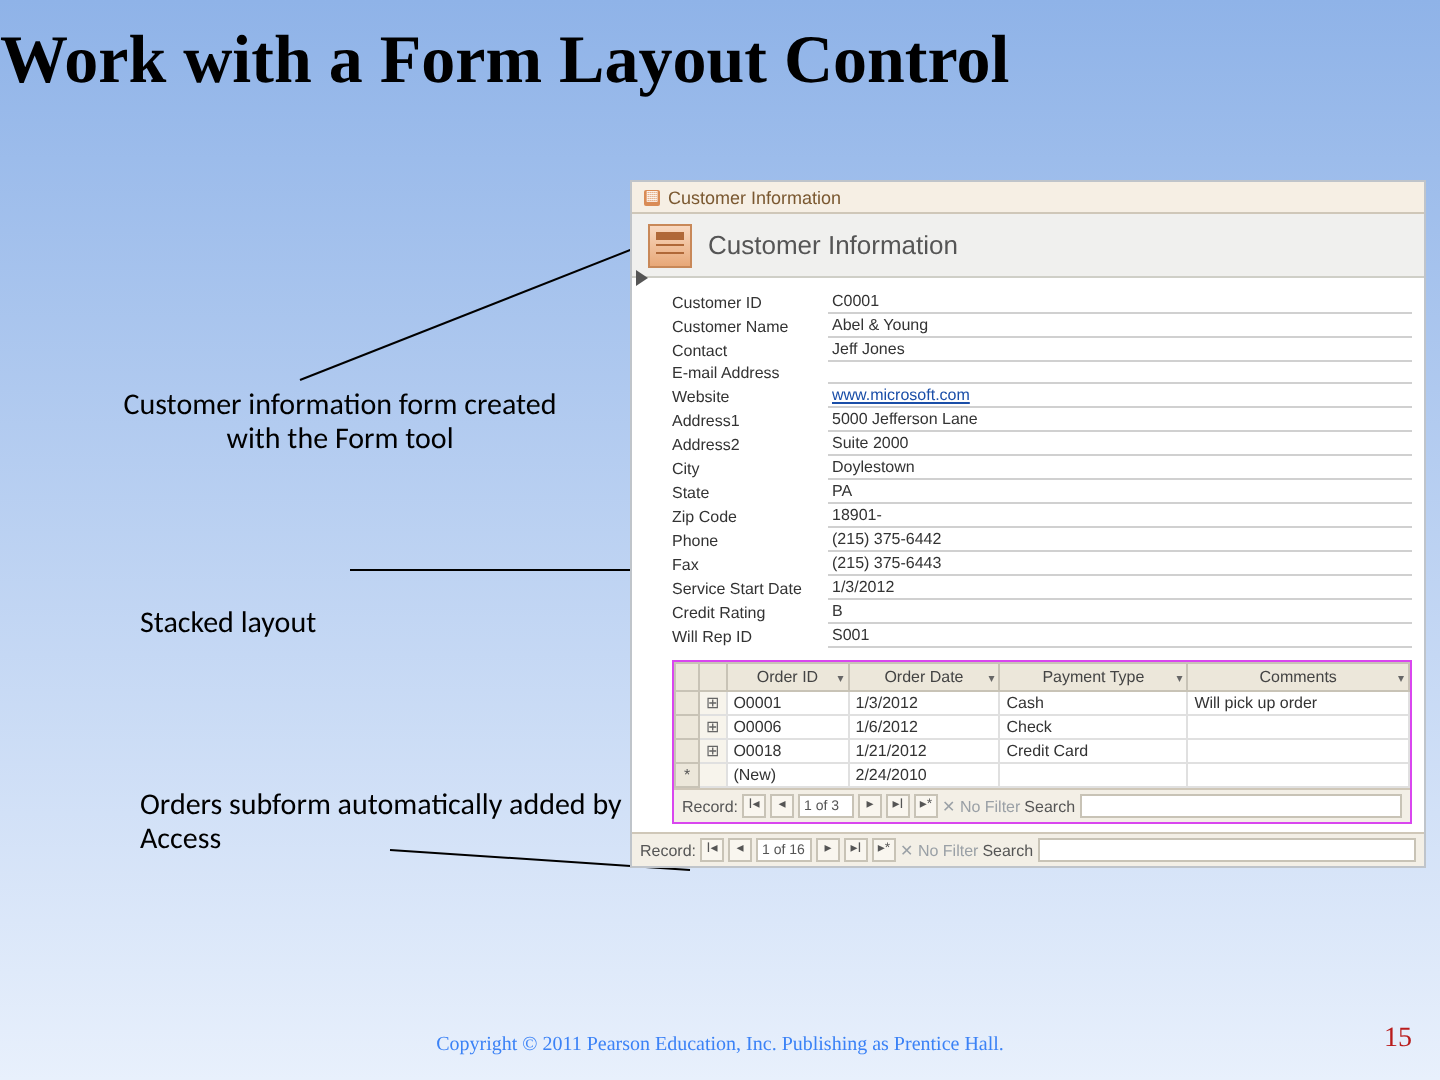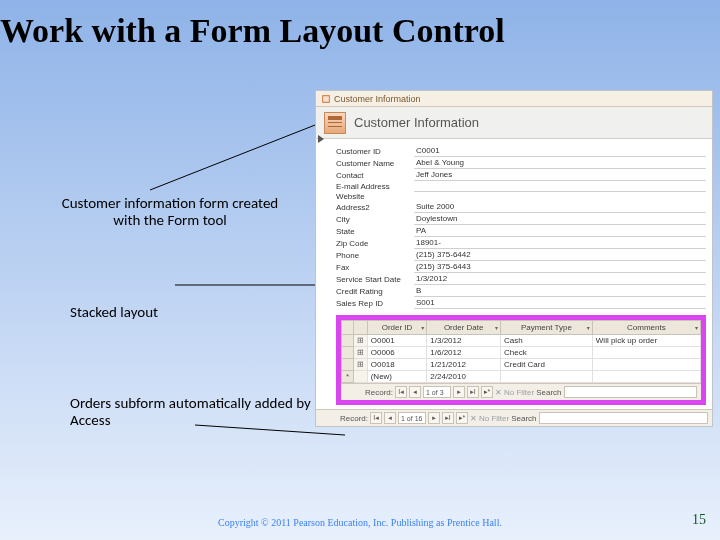--- a/index.html
+++ b/index.html
@@ -36,21 +36,21 @@
     text-align: center;
     font-family: "Times New Roman", serif;
     font-size: 10px;
     color: #3b82f6;
   }
   .slidenum {
     position: absolute;
     bottom: 12px; right: 14px;
     font-family: "Times New Roman", serif;
     font-size: 14px;
-    color: #14532d;
+    color: #b91c1c;
   }
 
   
   .acc {
     position: absolute;
     top: 90px; left: 315px;
     width: 398px;
     background: #fff;
     border: 1px solid #bfc4ca;
     font-size: 9px;
@@ -116,21 +116,21 @@
     position: absolute;
     left: 2px; top: 44px;
     width: 8px; height: 8px;
     display: flex; align-items: center; justify-content: center;
   }
   .selector svg { display: block; }
 
   
   .sub {
     margin: 6px 0 0 0;
-    border: 5px solid #d946ef;
+    border: 1px solid #d946ef;
     background: #fff;
   }
   .sub table { width: 100%; border-collapse: collapse; font-size: 8px; }
   .sub th {
     background: #ece7da;
     border: 1px solid #c8c3b6;
     padding: 2px 3px;
     font-weight: normal;
     color: #444;
     position: relative;
@@ -158,21 +158,21 @@
   .nb-btn {
     border: 1px solid #c8c3b6;
     background: #f9f6ef;
     width: 12px; height: 12px;
     font-size: 7px;
     line-height: 10px;
     text-align: center;
     color: #555;
     cursor: pointer;
   }
-  .nb-txt { font-size: 8px; margin-left: 20px; }
+  .nb-txt { font-size: 8px; }
   .nb-box {
     border: 1px solid #c8c3b6;
     background: #fff;
     width: 28px; height: 12px;
     font-size: 7px; line-height: 12px;
     padding: 0 2px;
   }
   .nofilter { color: #9aa0a6; }
   .search-box {
     border: 1px solid #c8c3b6;
@@ -236,20 +236,25 @@
       <div class="row">
         <div class="lbl">Contact</div>
         <div class="val">Jeff Jones</div>
       </div>
       <div class="row">
         <div class="lbl">E-mail Address</div>
         <div class="val"></div>
       </div>
       <div class="row">
         <div class="lbl">Website</div>
+        <div class="val link">www.microsoft.com</div>
+      </div>
+      <div class="row">
+        <div class="lbl">Address1</div>
+        <div class="val">5000 Jefferson Lane</div>
       </div>
       <div class="row">
         <div class="lbl">Address2</div>
         <div class="val">Suite 2000</div>
       </div>
       <div class="row">
         <div class="lbl">City</div>
         <div class="val">Doylestown</div>
       </div>
       <div class="row">
@@ -270,21 +275,21 @@
       </div>
       <div class="row">
         <div class="lbl">Service Start Date</div>
         <div class="val">1/3/2012</div>
       </div>
       <div class="row">
         <div class="lbl">Credit Rating</div>
         <div class="val">B</div>
       </div>
       <div class="row">
-        <div class="lbl">Sales Rep ID</div>
+        <div class="lbl">Will Rep ID</div>
         <div class="val">S001</div>
       </div>
       <div class="sub">
         <table>
           <tbody>
             <tr>
               <th class="rowhdr"></th>
               <th class="plus"></th>
               <th>Order ID<span class="dd">▾</span></th>
               <th>Order Date<span class="dd">▾</span></th>

